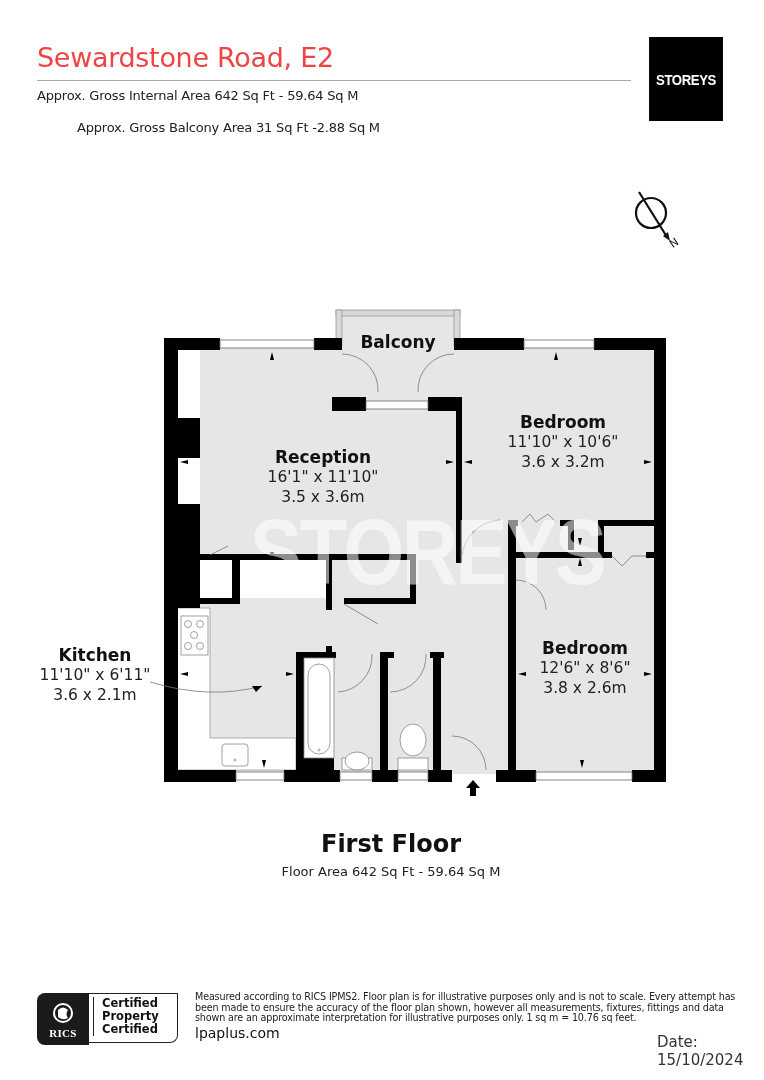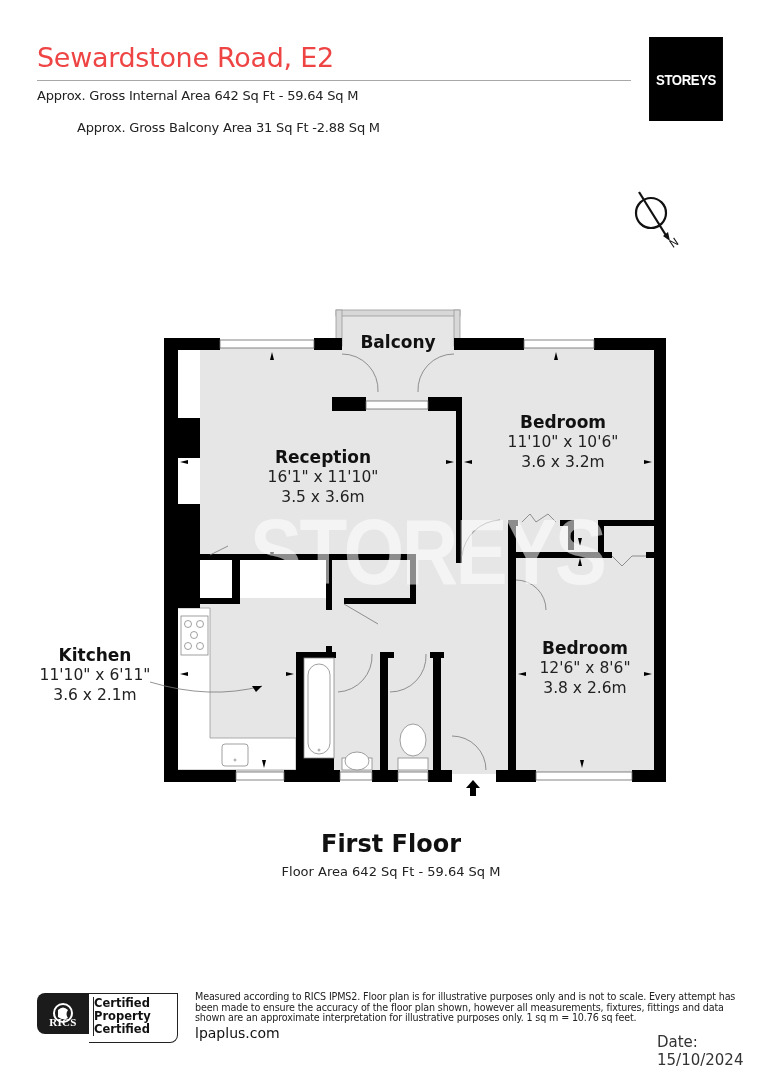--- a/index.html
+++ b/index.html
@@ -18,28 +18,28 @@
   .compass { position: absolute; left: 630px; top: 185px; width: 60px; height: 70px; }
   .plan { position: absolute; left: 0; top: 300px; width: 764px; height: 510px; }
   .room-label { position: absolute; text-align: center; transform: translateX(-50%); white-space: nowrap; }
   .room-name { font-size: 17px; font-weight: bold; color: #111; line-height: 20px; }
   .room-dim { font-size: 15.5px; color: #222; line-height: 20px; }
   .floor-title { position: absolute; left: 0; width: 782px; text-align: center; top: 830px;
                  font-size: 24px; font-weight: bold; color: #111; }
   .floor-area { position: absolute; left: 0; width: 782px; text-align: center; top: 864px;
                 font-size: 13px; color: #222; }
   .rics { position: absolute; left: 37px; top: 993px; width: 142px; height: 50px; }
-  .rics-dark { position: absolute; left: 0; top: 0; width: 52px; height: 41px; background: #1b1b1b;
+  .rics-dark { position: absolute; left: 0; top: 0; width: 52px; height: 52px; background: #1b1b1b;
                border-radius: 8px 0 0 8px; color: #fff; }
   .rics-dark .rtxt { position: absolute; bottom: 6px; left: 0; width: 52px; text-align: center;
                      font-family: "Liberation Serif", serif; font-weight: bold; font-size: 11px; letter-spacing: 0.3px; }
   .rics-box { position: absolute; left: 52px; top: 0; width: 88px; height: 48px; border: 1px solid #222;
               border-left: none; border-radius: 0 0 8px 0; }
   .rics-box .cert { position: absolute; left: 4px; top: 3px; font-size: 11.5px; font-weight: bold;
-                    line-height: 13px; color: #111; border-left: 1px solid #222; padding-left: 0; }
+                    line-height: 13px; color: #111; border-left: 1px solid #222; padding-left: 8px; }
   .disclaimer { position: absolute; left: 195px; top: 992px; width: 545px; font-size: 9.6px;
                 line-height: 10.6px; color: #222; letter-spacing: -0.15px; }
   .website { position: absolute; left: 195px; top: 1025px; font-size: 14px; color: #111; }
   .date { position: absolute; left: 657px; top: 1033px; font-size: 15px; color: #333; }
   .watermark { position: absolute; left: 250px; top: 500px; font-family: "Liberation Sans", sans-serif;
                font-weight: bold; font-size: 92px; color: rgba(255,255,255,0.55); letter-spacing: -3px;
                transform: scaleX(0.85); transform-origin: left; pointer-events: none; }
 </style>
 </head>
 <body>

